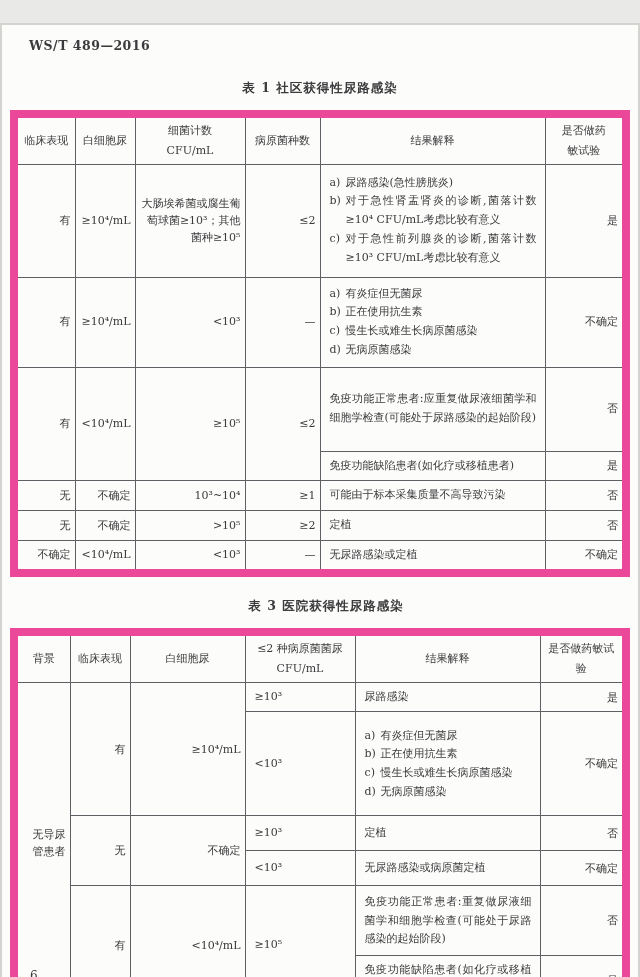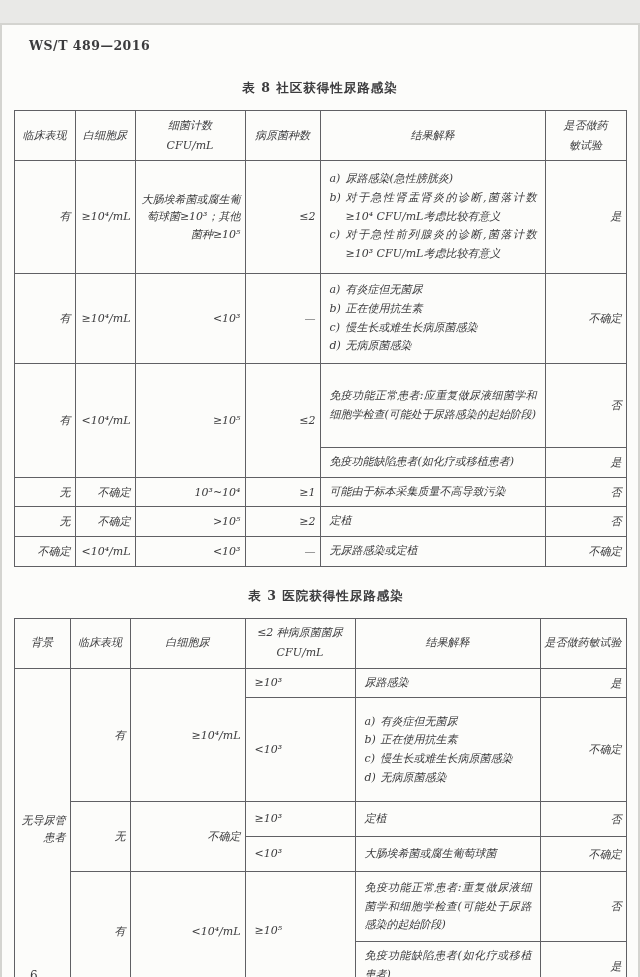--- a/index.html
+++ b/index.html
@@ -10,39 +10,39 @@
     background:#fcfcfa; border:2px solid #d4d4d0;
     border-bottom:3px solid #b8b8b4;
     overflow:hidden; color:#3b3b3d;margin-top:23px;
   }
   .doc-number { margin:13px 0 0 27px; font-size:12.5px; font-weight:bold; letter-spacing:0.5px; }
   .tbl-title { text-align:center; font-size:12.5px; font-weight:bold; letter-spacing:1px; }
   .t2-title { margin-top:27px; }
   .t3-title { margin-top:21px;padding-left:12px; }
   table {
     width:612px; margin:13px auto 0; border-collapse:collapse; table-layout:fixed;
-    border:1px solid #ec4899; font-size:11px;font-style:italic;
+    border:8px solid #ec4899; font-size:11px;
   }
   td { border:1px solid #606064; vertical-align:middle; padding:2px 4px; line-height:1.55; }
   .hc { text-align:center; white-space:pre-line; line-height:1.8; font-size:11px; }
   .c { text-align:right; }
   .interp { text-align:left; padding:5px 8px 5px 9px; line-height:1.7; text-align:justify; }
   .li { display:flex; line-height:1.7; }
   .li-k { width:16px; flex:0 0 16px; }
   .li-t { flex:1; text-align:justify; }
   .page-number { position:absolute; left:28px; bottom:14px; font-size:12px; }
 </style>
 </head>
 <body>
 
 <div class="page">
 
   <div class="doc-number">WS/T 489—2016</div>
 
-  <div class="tbl-title t2-title">表 8  社区获得性尿路感染</div>
+  <div class="tbl-title t2-title">表 1  社区获得性尿路感染</div>
 
   <table>
     <colgroup>
       <col style="width:61px">
         <col style="width:60px">
         <col style="width:110px">
       <col style="width:75px">
         <col style="width:225px">
         <col style="width:81px">
     </colgroup>
@@ -201,21 +201,21 @@
 
       <tr style="height:35px">
         <td class="c" rowspan="2">无</td>
         <td class="c" rowspan="2">不确定</td>
         <td class="interp">≥10³</td>
         <td class="interp">定植</td>
         <td class="c">否</td>
       </tr>
       <tr style="height:35px">
         <td class="interp">&lt;10³</td>
-        <td class="interp">大肠埃希菌或腐生葡萄球菌</td>
+        <td class="interp">无尿路感染或病原菌定植</td>
         <td class="c">不确定</td>
       </tr>
 
       <tr style="height:70px">
         <td class="c" rowspan="2">有</td>
         <td class="c" rowspan="2">&lt;10⁴/mL</td>
         <td class="interp" rowspan="2">≥10⁵</td>
         <td class="interp">免疫功能正常患者:重复做尿液细菌学和细胞学检查(可能处于尿路感染的起始阶段)</td>
         <td class="c">否</td>
       </tr>

